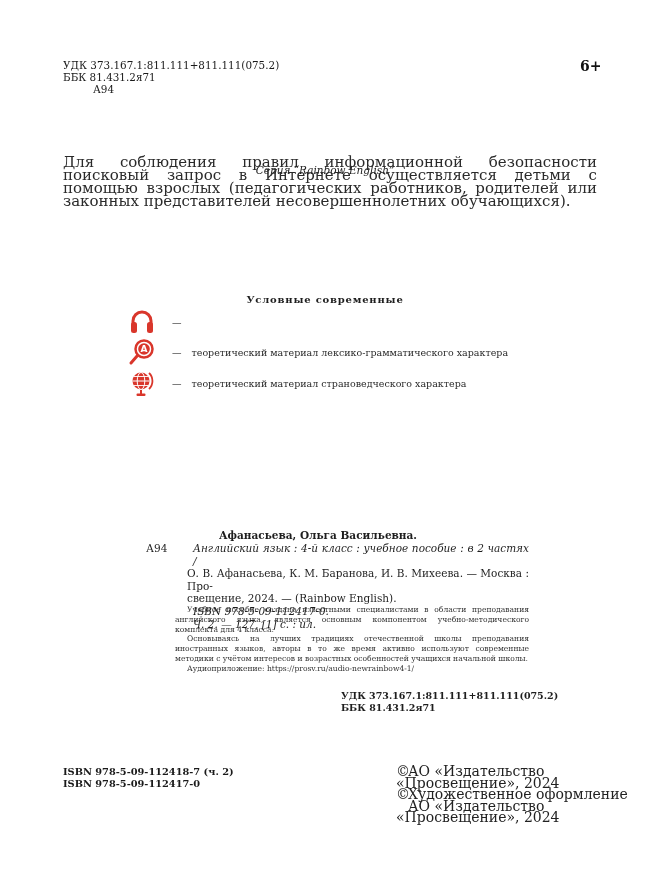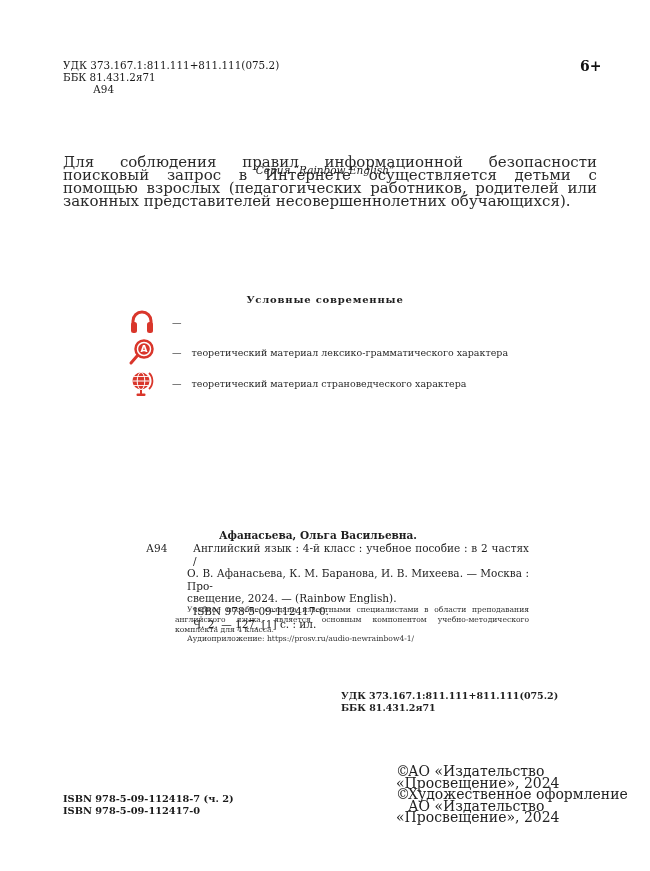--- a/index.html
+++ b/index.html
@@ -18,27 +18,27 @@
     .legend-row { left: 128px; display: flex; align-items: center; font-size: 9.5px; color: #2a2a2a; }
     .legend-row .icon { width: 28px; height: 28px; display: flex; align-items: center; justify-content: center; }
     .legend-row .dash { margin-left: 16px; margin-right: 10px; }
     .row1 { top: 308px; }
     .row2 { top: 338px; }
     .row3 { top: 369px; }
     .cat { font-size: 10.5px; line-height: 12.6px; color: #1e1e1e; }
     .cat-a94 { left: 146px; top: 542px; }
     .cat-author { left: 178px; top: 529px; font-weight: bold; margin-left: 41px; }
     .cat-body { left: 178px; top: 542px; width: 351px; text-align: justify; }
-    .cat-body .indent { padding-left: 15px; display: block; }
+    .cat-body .indent { padding-left: 15px; display: block; font-style: italic; }
     .cat-body .line { display: block; margin-left: 9px; }
     .annot { left: 175px; top: 605px; width: 354px; font-size: 7.6px; line-height: 9.8px; text-align: justify; color: #333; }
     .annot .p { display: block; text-indent: 12px; }
     .udk-bottom { left: 341px; top: 690px; font-size: 9.5px; font-weight: bold; line-height: 11.5px; color: #1e1e1e; }
     .udk-bottom span { display: block; }
-    .isbn-bottom { left: 63px; top: 766px; font-size: 9.8px; font-weight: bold; line-height: 11.5px; color: #1a1a1a; margin-top: 27px; }
+    .isbn-bottom { left: 63px; top: 766px; font-size: 9.8px; font-weight: bold; line-height: 11.5px; color: #1a1a1a; }
     .isbn-bottom span { display: block; }
     .copyright { left: 396px; top: 766px; font-size: 14px; line-height: 11.5px; color: #222; }
     .copyright .c-line { display: block; }
     .copyright .sym { display: inline-block; width: 12px; }
   </style>
 </head>
 <body>
 
 <div class="abs udk-top">
   <div>УДК 373.167.1:811.111+811.111(075.2)</div>
@@ -99,20 +99,21 @@
 <div class="abs cat cat-body">
   <span class="indent">Английский язык : 4-й класс : учебное пособие : в 2 частях /</span>
   <span class="line">О. В. Афанасьева, К. М. Баранова, И. В. Михеева. — Москва : Про-</span>
   <span class="line">свещение, 2024. — (Rainbow English).</span>
   <span class="indent">ISBN 978-5-09-112417-0.</span>
   <span class="indent">Ч. 2. — 127, [1] с. : ил.</span>
 </div>
 
 <div class="abs annot">
   <span class="p">Учебное пособие создано известными специалистами в области преподавания английского языка, является основным компонентом учебно-методического комплекта для 4 класса.</span>
+  <span class="p">Основываясь на лучших традициях отечественной школы преподавания иностранных языков, авторы в то же время активно используют современные методики с учётом интересов и возрастных особенностей учащихся начальной школы.</span>
   <span class="p">Аудиоприложение: https://prosv.ru/audio-newrainbow4-1/</span>
 </div>
 
 <div class="abs udk-bottom">
   <span>УДК 373.167.1:811.111+811.111(075.2)</span>
   <span>ББК 81.431.2я71</span>
 </div>
 
 <div class="abs isbn-bottom">
   <span>ISBN 978-5-09-112418-7 (ч. 2)</span>

